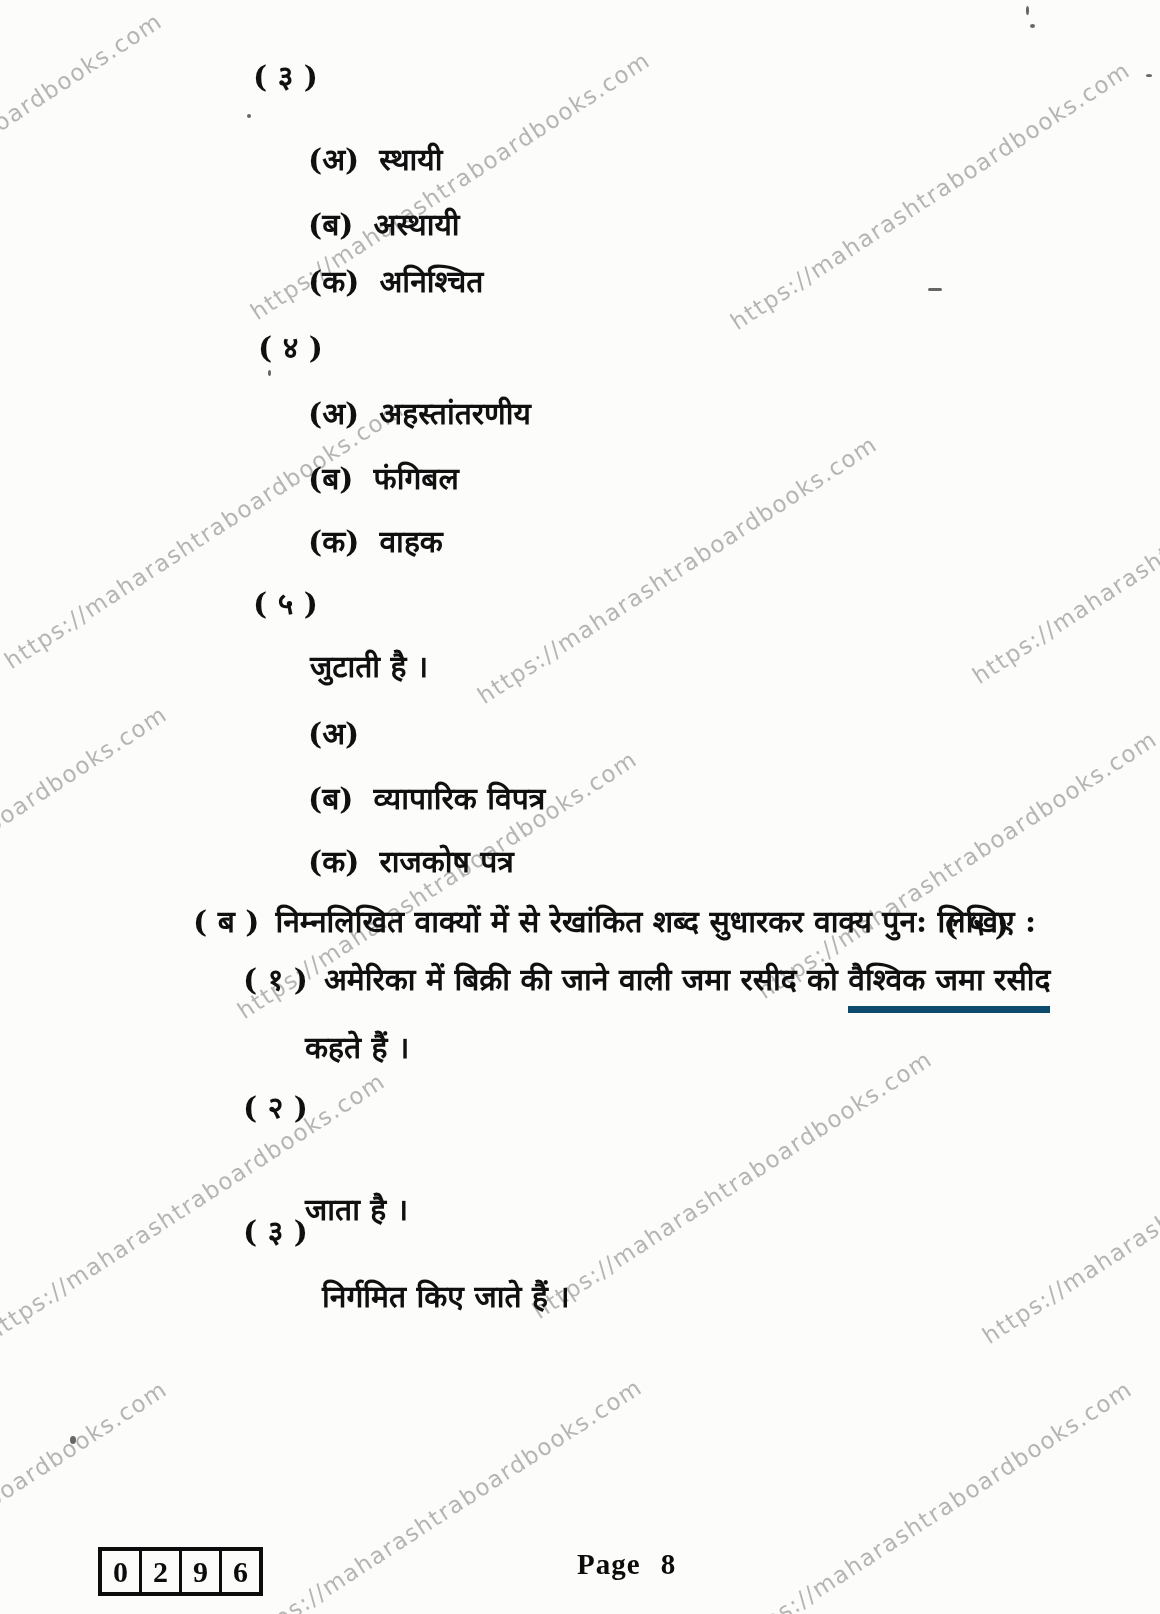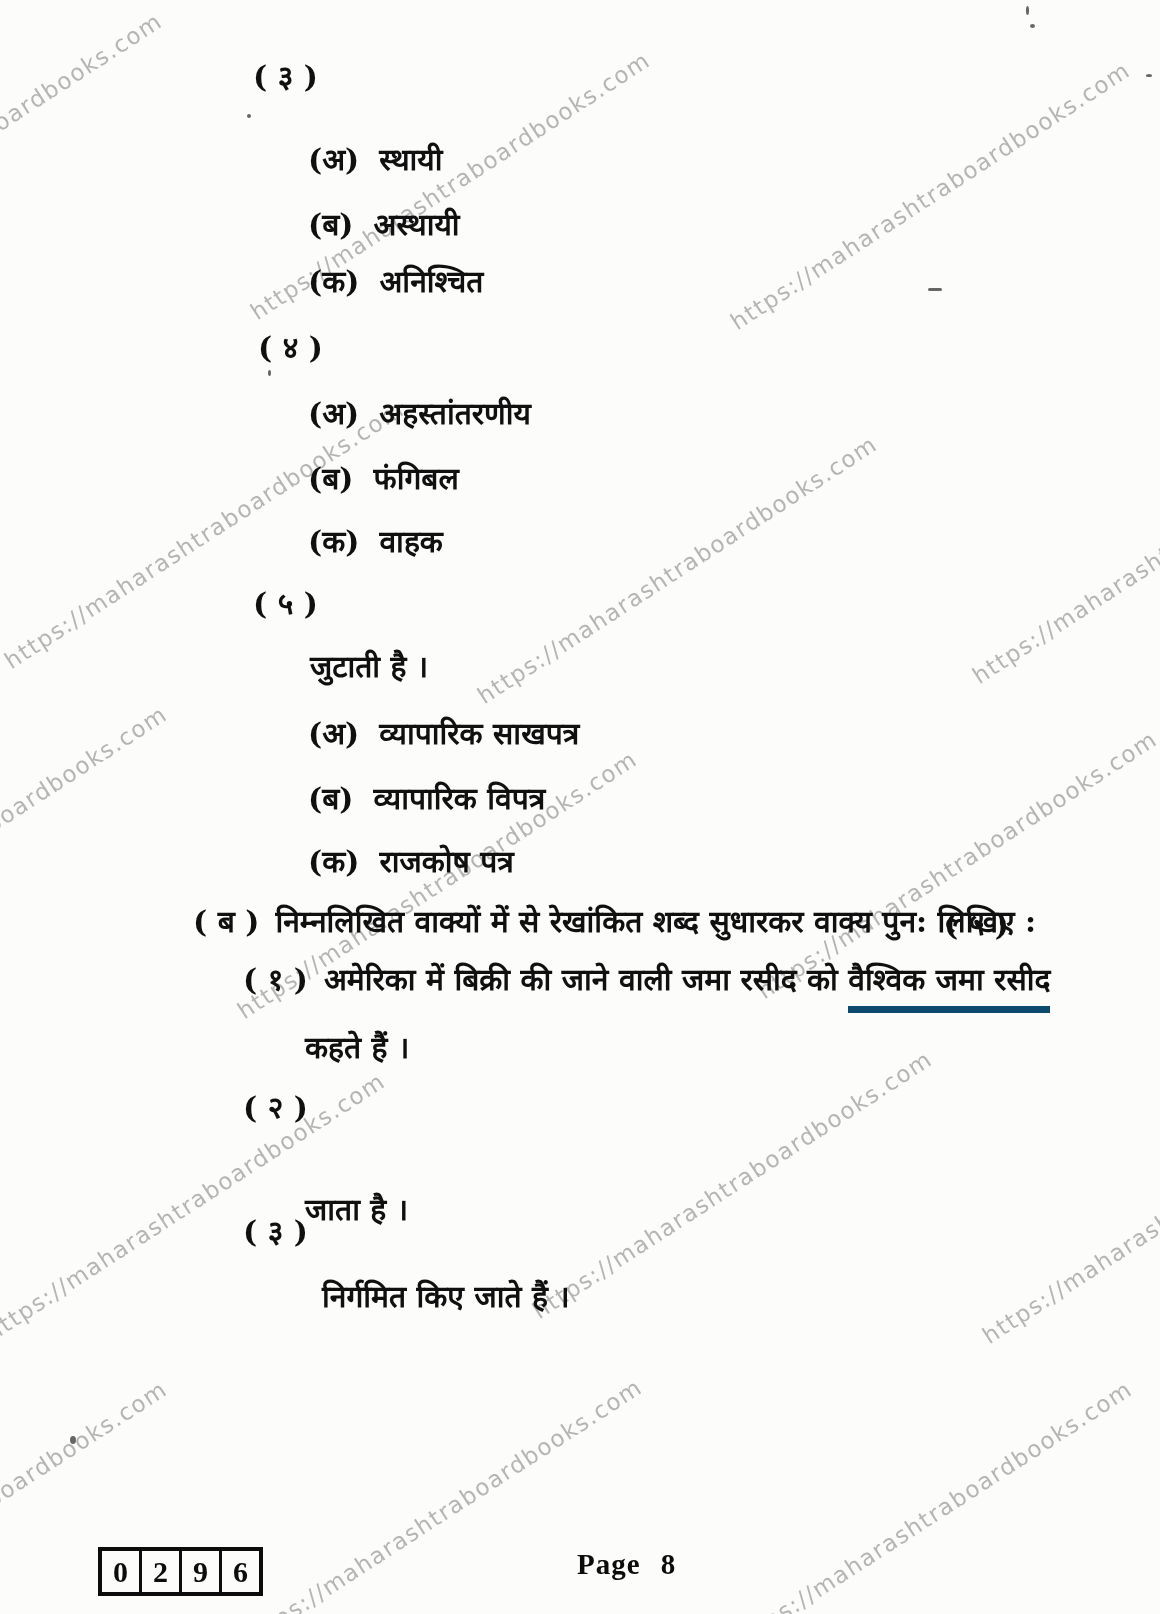--- a/index.html
+++ b/index.html
@@ -120,21 +120,20 @@
   </div>
 
   <div class="line" style="left:253px;top:582px">
     <span class="num">( ५ )</span>
   </div>
   <div class="line" style="left:310px;top:645px">
     <span>जुटाती है ।</span>
   </div>
   <div class="line opt" style="left:308px;top:712px">
     <span class="num">(अ)</span>
-    <span>व्यापारिक साखपत्र</span>
   </div>
   <div class="line opt" style="left:308px;top:777px">
     <span class="num">(ब)</span>
     <span>व्यापारिक विपत्र</span>
   </div>
   <div class="line opt" style="left:308px;top:840px">
     <span class="num">(क)</span>
     <span>राजकोष पत्र</span>
   </div>
 

